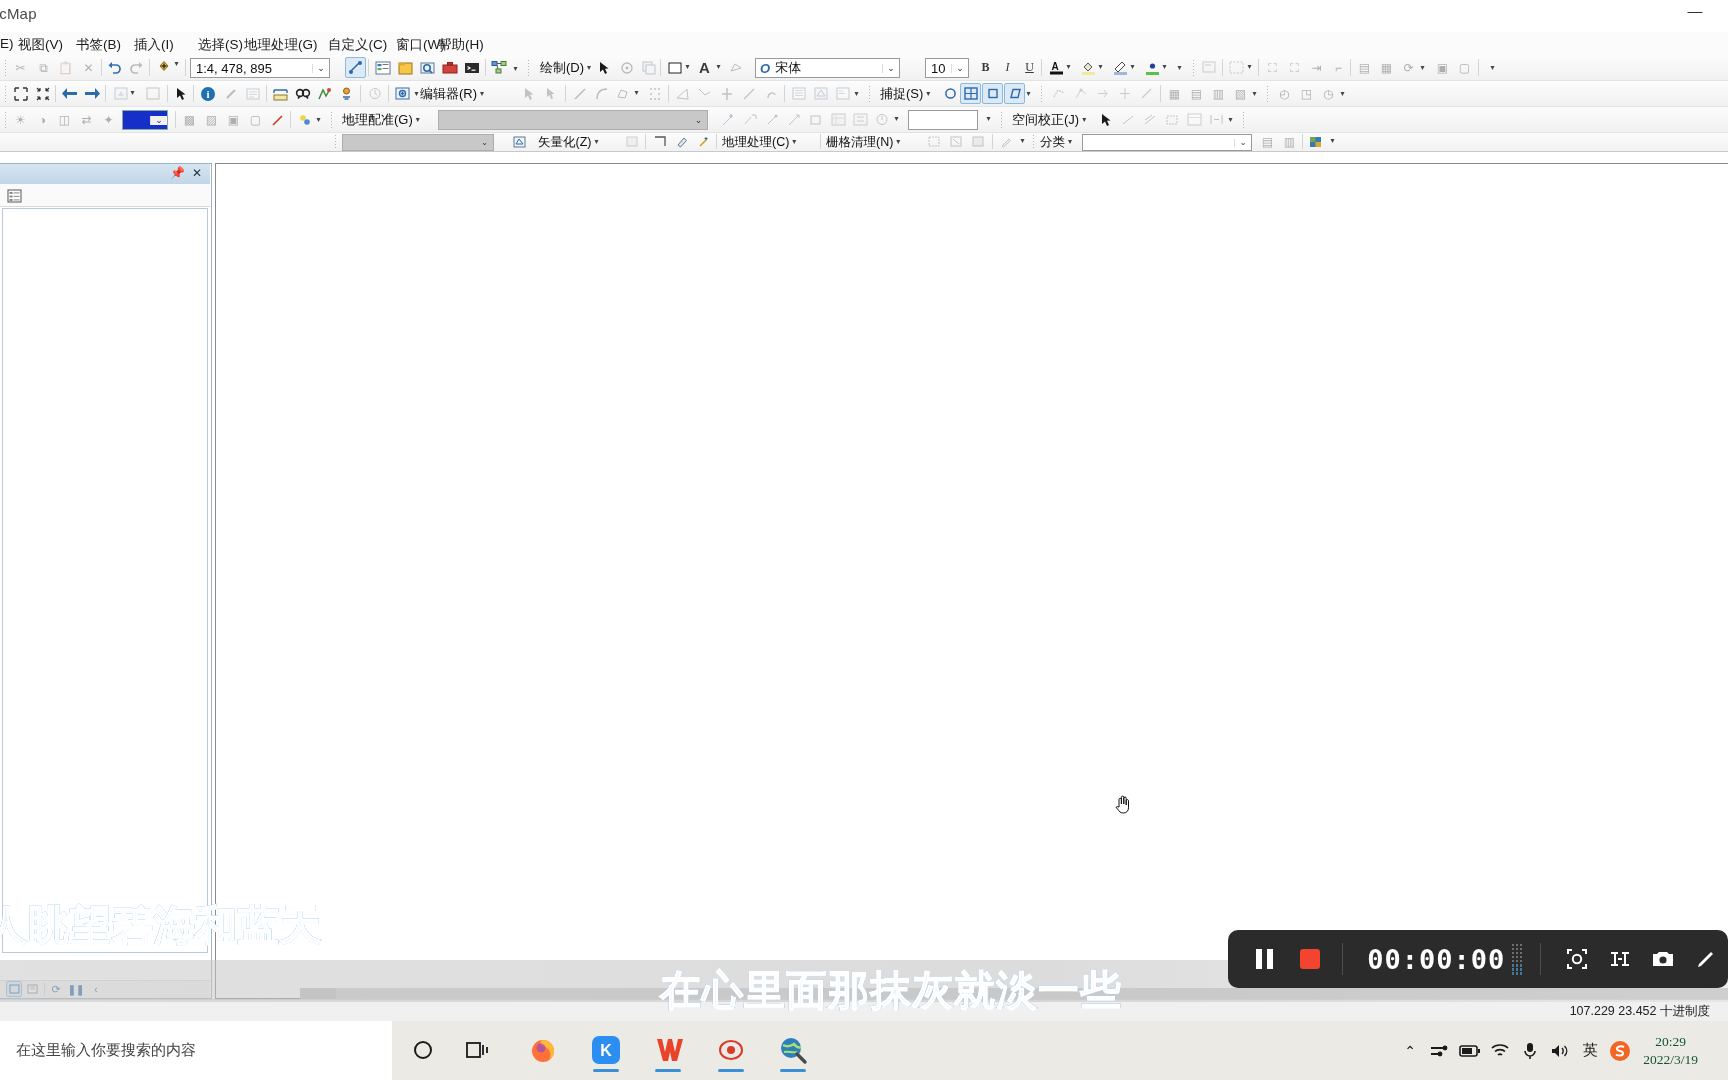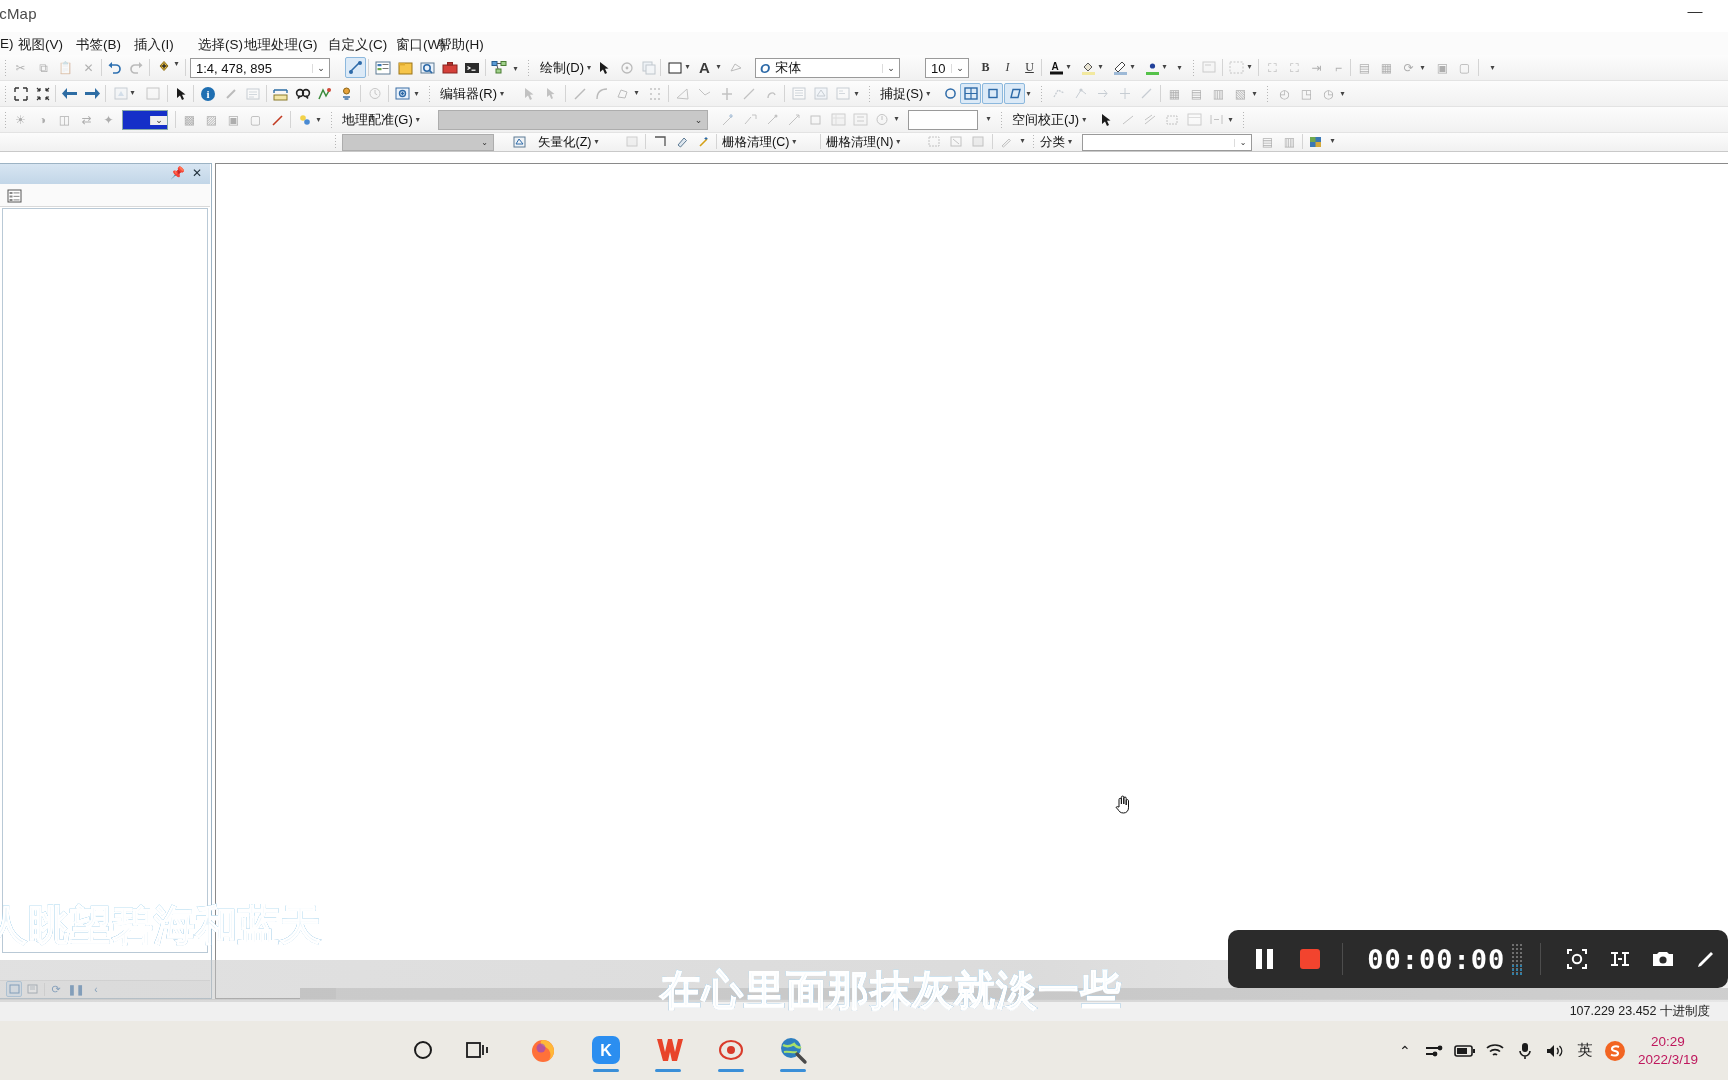--- a/index.html
+++ b/index.html
@@ -205,22 +205,23 @@
   .tb-underline {
     position:absolute; bottom:1px; left:50%; transform:translateX(-50%);
     width:26px; height:3px; background:#3a8fd8; border-radius:2px;
   }
   .tray { position:absolute; right:0; top:0; height:59px; display:flex; align-items:center; }
   .tray-ico {
     width:30px; height:59px; display:flex; align-items:center; justify-content:center;
     color:#1b1b1b; font-size:14px;
   }
   .clock {
-    text-align:center; font-size:13.5px; color:#be185d; line-height:18px;
+    text-align:center; font-size:13.5px; color:#14532d; line-height:18px;
     padding:0 14px 0 8px;
+    font-family:Liberation Serif, serif;
   }
   .showdesk { width:16px; height:59px; }
 </style>
 </head>
 <body>
 
 <div class="titlebar">
   <div class="apptitle">rcMap</div>
   <div class="win-min">—</div>
 </div>
@@ -529,21 +530,21 @@
   <div class="btn" style="left:392px">
     <svg width="15" height="14" viewBox="0 0 15 14">
         <rect x="1" y="1" width="13" height="11" fill="#eaf2fb" stroke="#3b6ea5"></rect>
         <circle cx="7.5" cy="6.5" r="3" fill="none" stroke="#2d6aa8" stroke-width="1.4"></circle>
         <path d="M7.5 4.8v3.4M5.8 6.5h3.4" stroke="#2d6aa8" stroke-width="1.3"></path>
       </svg>
   </div>
   <div class="ovf" style="left:412px; top:9px">▾</div>
   <div class="grip" style="left:428px"></div>
 
-  <div class="lbl" style="left:440px">
+  <div class="lbl" style="left:420px">
     <span>编辑器(R)</span><span class="car">▾</span>
   </div>
   <div class="btn dis" style="left:519px">
     <svg width="12" height="14" viewBox="0 0 12 14">
         <path d="M1 1 1 11 4 8.5 6 13 8 12 6 7.7 9.5 7.4z" fill="#6e6e6e"></path>
       </svg>
   </div>
   <div class="btn dis" style="left:541px">
     <svg width="13" height="14" viewBox="0 0 13 14">
         <path d="M2 1 2 10 4.6 8 6.2 12 8 11.2 6.4 7.2 9.5 7z" fill="#6e6e6e"></path>
@@ -845,21 +846,21 @@
       </svg>
   </div>
   <div class="btn" style="left:694px; top:0; height:17px; width:19px;">
     <svg width="12" height="12" viewBox="0 0 12 12">
         <path d="M2 10 9 3" stroke="#d4a017" stroke-width="1.6"></path>
         <path d="M8 1v3M6.5 2.5h3" stroke="#2d6aa8"></path>
       </svg>
   </div>
   <div class="sep" style="left:716px; top:1px; height:15px;"></div>
   <div class="lbl" style="left:722px; top:1px; font-size:12.5px;">
-    <span>栅格清理(C)</span><span class="car">▾</span>
+    <span>地理处理(C)</span><span class="car">▾</span>
   </div>
   <div class="sep" style="left:820px; top:1px; height:15px;"></div>
   <div class="lbl" style="left:826px; top:1px; font-size:12.5px;">
     <span>栅格清理(N)</span><span class="car">▾</span>
   </div>
   <div class="btn dis" style="left:924px; top:0; height:17px; width:19px;">
     <svg width="12" height="11" viewBox="0 0 12 11">
         <rect x="1" y="1" width="10" height="9" fill="none" stroke="#6e6e6e" stroke-dasharray="2 1"></rect>
       </svg>
   </div>
@@ -995,20 +996,23 @@
       </svg>
   </div>
   <div class="rec-ico">
     <svg width="22" height="22" viewBox="0 0 22 22">
         <path d="M3 19l3-1 12-12-2-2L4 16z" fill="#fff"></path>
       </svg>
   </div>
 </div>
 
 <div class="taskbar">
+  <div class="tb-search">
+    <span>在这里输入你要搜索的内容</span>
+  </div>
   <div class="tb-ico" style="left:400px">
     <svg width="24" height="24" viewBox="0 0 24 24">
         <circle cx="12" cy="12" r="8" fill="none" stroke="#1b1b1b" stroke-width="2"></circle>
       </svg>
   </div>
   <div class="tb-ico" style="left:455px">
     <svg width="24" height="20" viewBox="0 0 24 20">
         <rect x="1" y="3" width="13" height="14" fill="none" stroke="#1b1b1b" stroke-width="1.8"></rect>
         <path d="M17 5v10M21 7v6" stroke="#1b1b1b" stroke-width="1.8"></path>
       </svg>

